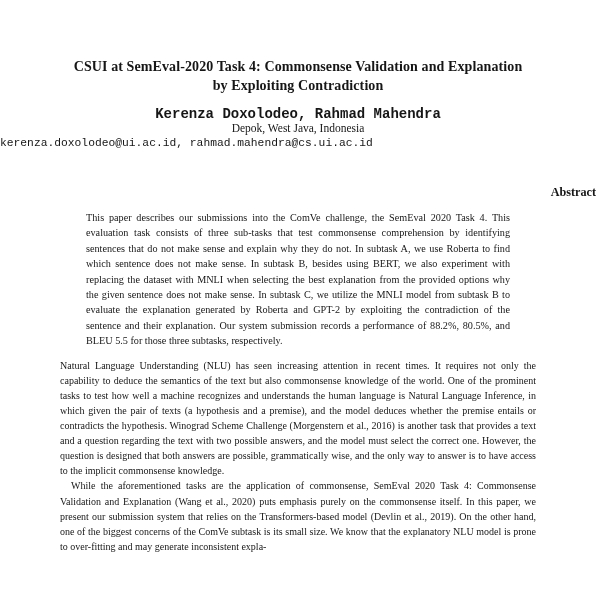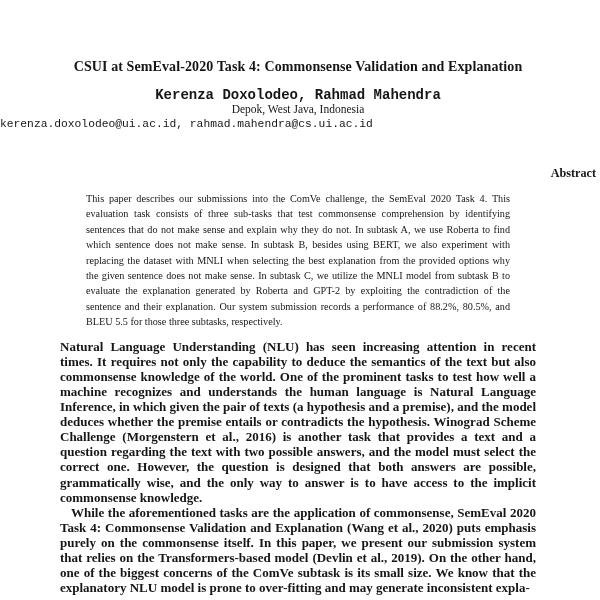--- a/index.html
+++ b/index.html
@@ -67,35 +67,35 @@
   }
   .section-heading {
     margin: 22px 60px 0 60px;
     font-size: 12.4px;
     font-weight: bold;
     line-height: 14px;
   }
   .section-number { margin-right: 14px; }
   .body-par {
     margin: 9px 60px 0 60px;
-    font-size: 13px;
+    font-size: 10px;
     line-height: 15.1px;
     text-align: justify;
-    font-weight: bold;
   }
   .body-par.continued { margin-top: 0; }
   .indented { text-indent: 11px; }
 </style>
 </head>
 <body>
 
 <div class="page">
 
   <h1 class="title">
     <span class="title-line">CSUI at SemEval-2020 Task 4: Commonsense Validation and Explanation</span>
+    <span class="title-line">by Exploiting Contradiction</span>
   </h1>
 
   <div class="authors">Kerenza Doxolodeo, Rahmad Mahendra</div>
 
 
   <div class="affil">Depok, West Java, Indonesia</div>
 
   <div class="emails">kerenza.doxolodeo@ui.ac.id, rahmad.mahendra@cs.ui.ac.id</div>
 
   <div class="abstract-heading">Abstract</div>

